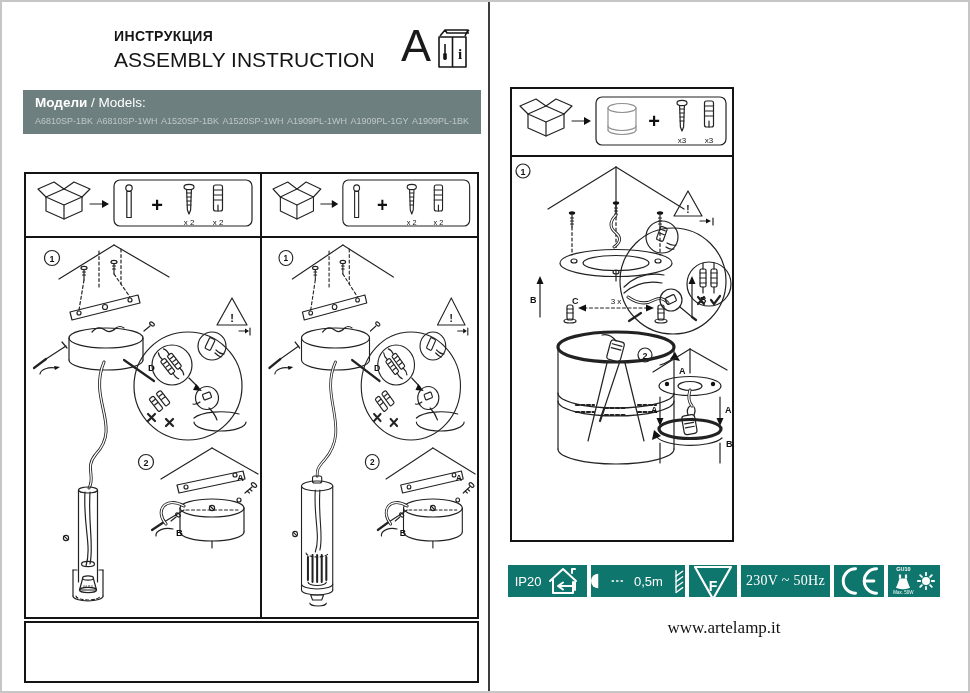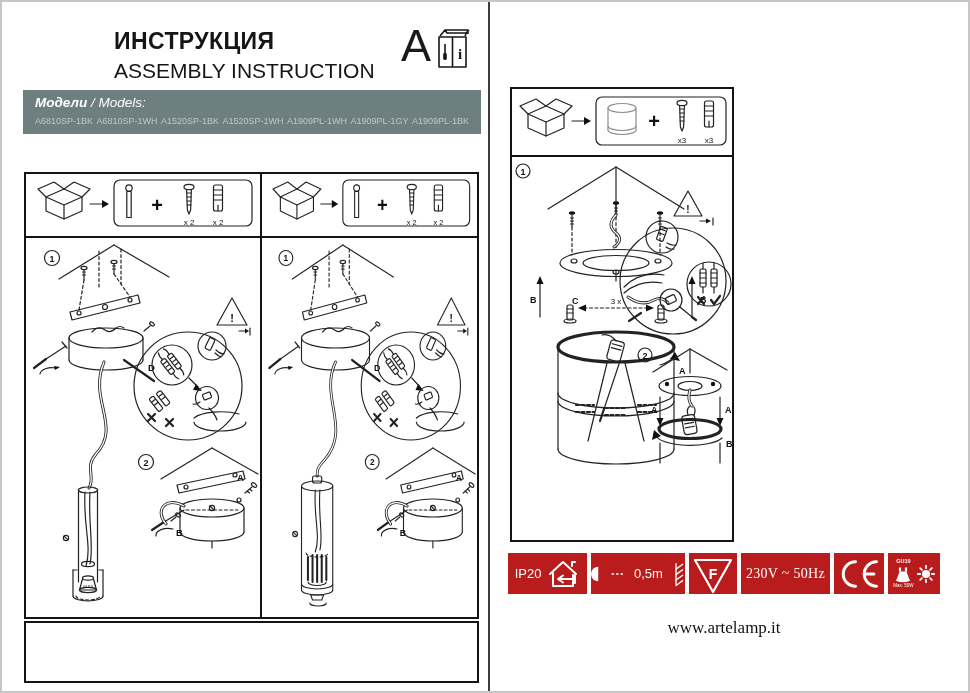--- a/index.html
+++ b/index.html
@@ -5,29 +5,29 @@
   html,body{margin:0;padding:0;background:#e8e8e8;}
   .page{position:relative;width:970px;height:693px;background:#fff;box-sizing:border-box;
         border:2px solid #c6c6c6;font-family:"Liberation Sans",sans-serif;overflow:hidden;}
   .divider{position:absolute;left:486px;top:0;width:2px;height:693px;background:#3d3d3d;}
 
   
   .logo{position:absolute;left:22px;top:10px;width:88px;text-align:center;}
   .brand-top{font-family:"Liberation Serif",serif;font-size:21px;letter-spacing:4px;color:#151515;margin-top:-2px;}
   .brand-bottom{font-size:7px;letter-spacing:7px;color:#151515;margin-top:2px;}
   .titles{position:absolute;left:112px;top:26px;color:#151515;}
-  .title-ru{font-size:23px;font-weight:bold;letter-spacing:.4px;}
+  .title-ru{font-size:14px;font-weight:bold;letter-spacing:.4px;}
   .title-en{font-size:21px;margin-top:4px;}
   .section-a{position:absolute;left:399px;top:18px;font-size:45px;color:#1a1a1a;}
   .booklet{position:absolute;left:433px;top:26px;}
 
   
   .models-bar{position:absolute;left:21px;top:88px;width:458px;height:44px;background:#6e7f80;
               box-sizing:border-box;padding:5px 12px 0 12px;}
-  .models-label{color:#fff;font-size:13.5px;font-style:italic;}
+  .models-label{color:#fff;font-size:13.5px;}
   .models-label b{font-weight:bold;}
   .models-items{display:flex;justify-content:space-between;color:#bdc8c8;font-size:9px;margin-top:6px;}
 
   
   .lpanel{position:absolute;top:170px;border:2px solid #141414;box-sizing:border-box;background:#fff;}
   .lpanel1{left:22px;width:238px;height:447px;}
   .lpanel2{left:258px;width:219px;height:447px;}
   .rpanel{position:absolute;left:508px;top:85px;width:224px;height:455px;border:2px solid #141414;
           box-sizing:border-box;background:#fff;}
   .parts-head{border-bottom:2px solid #141414;}
@@ -40,22 +40,22 @@
   .diagram text{fill:#111;stroke:none;font-family:"Liberation Sans",sans-serif;}
   .diagram .dash{stroke-dasharray:3 2.5;}
   .diagram .thick{stroke-width:2.2;}
   .diagram .xthick{stroke-width:3.2;}
   .diagram .wfat{stroke-width:3;}
   .diagram .wthin{stroke:#fff;stroke-width:1.3;}
   .diagram .gray{stroke:#8f8f8f;}
 
   
   .icons{position:absolute;left:506px;top:551px;display:flex;gap:4px;}
-  .ibox{background:#b91c1c;height:41px;display:flex;align-items:center;justify-content:center;
-        color:#fff;box-sizing:border-box;}
+  .ibox{background:#0f766e;height:32px;display:flex;align-items:center;justify-content:center;
+        color:#fff;box-sizing:border-box;margin-top:12px;}
   .ibox svg{display:block;}
   .ip20{width:79px;gap:5px;font-size:13px;}
   .dist{width:94px;gap:10px;font-size:13px;}
   .fbox{width:48px;position:relative;}
   .fbox .fletter{position:absolute;left:50%;top:13px;transform:translateX(-50%);font-size:14px;font-weight:bold;}
   .volt{width:89px;font-size:14px;letter-spacing:.3px;font-family:Liberation Serif, serif;}
   .cebox{width:50px;}
   .cebox .sr{position:absolute;width:1px;height:1px;overflow:hidden;clip:rect(0 0 0 0);}
   .gu10{width:52px;gap:3px;}
   .gu10 .col{display:flex;flex-direction:column;align-items:center;line-height:1;}

